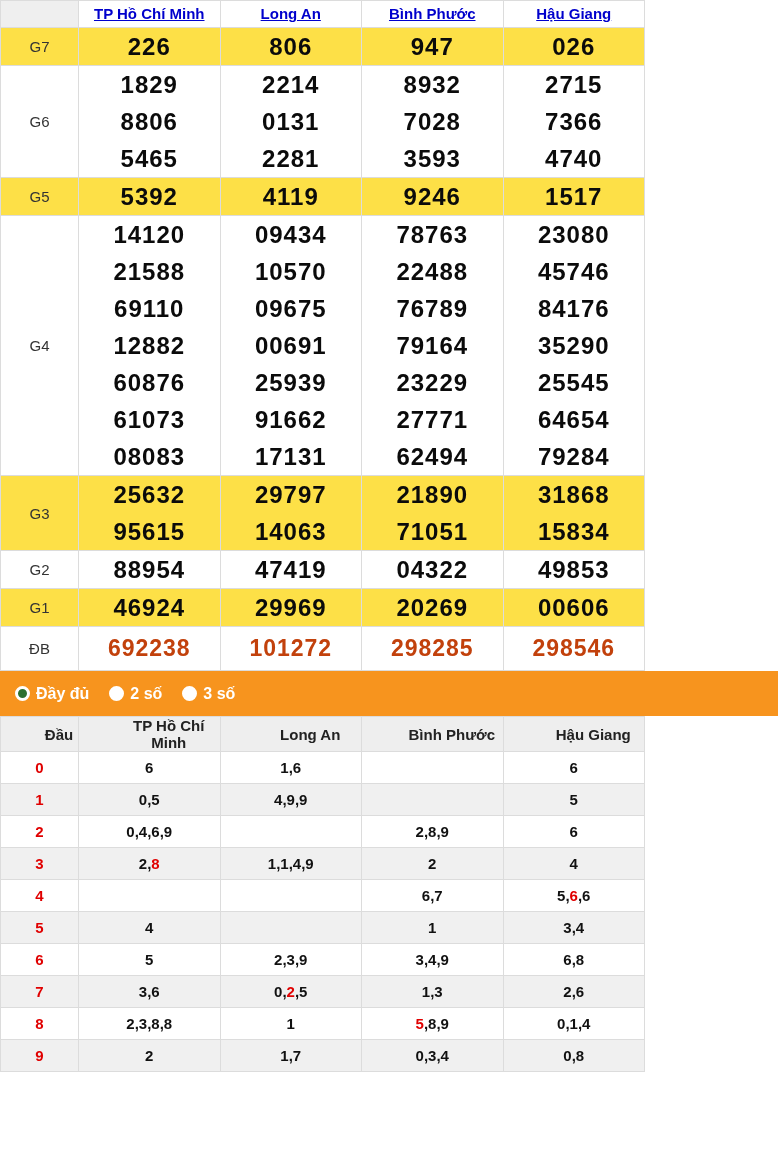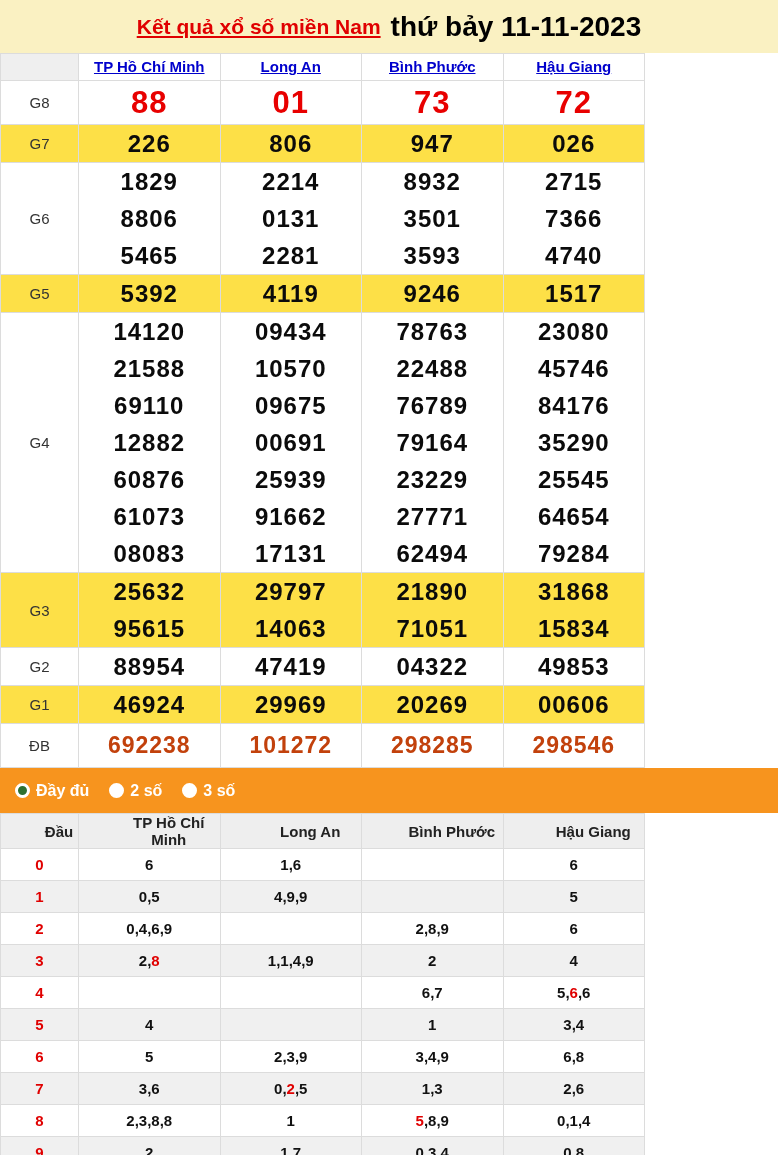--- a/index.html
+++ b/index.html
@@ -76,58 +76,39 @@
   .stats td{height:31px;font-weight:bold;font-size:15px;color:#111;}
   .stats tr.alt td{background:#f0f0f0;}
   .stats td.digit{color:#e00000;}
   .stats span.red{color:#e00000;}
 </style>
 </head>
 <body>
 
 <div class="page">
 
-  <div class="hdr">
-    <a>Kết quả xổ số miền Nam</a>
-    <span class="date">thứ bảy 11-11-2023</span>
-  </div>
 
   <table class="results">
     <colgroup>
         <col class="label-col">
         <col>
         <col>
         <col>
         <col>
       </colgroup>
     <thead>
       <tr>
         <th class="corner"></th>
       <th><a>TP Hồ Chí Minh</a></th>
           <th><a>Long An</a></th>
           <th><a>Bình Phước</a></th>
           <th><a>Hậu Giang</a></th>
         </tr>
     </thead>
     <tbody id="results-body">
-        <tr class="g8">
-          <td class="rlabel">G8</td>
-          <td>
-            <div class="num">88</div>
-          </td>
-          <td>
-            <div class="num">01</div>
-          </td>
-          <td>
-            <div class="num">73</div>
-          </td>
-          <td>
-            <div class="num">72</div>
-          </td>
-        </tr>
         <tr class=" alt">
           <td class="rlabel">G7</td>
           <td>
             <div class="num">226</div>
           </td>
           <td>
             <div class="num">806</div>
           </td>
           <td>
             <div class="num">947</div>
@@ -143,21 +124,21 @@
             <div class="num">8806</div>
             <div class="num">5465</div>
           </td>
           <td>
             <div class="num">2214</div>
             <div class="num">0131</div>
             <div class="num">2281</div>
           </td>
           <td>
             <div class="num">8932</div>
-            <div class="num">3501</div>
+            <div class="num">7028</div>
             <div class="num">3593</div>
           </td>
           <td>
             <div class="num">2715</div>
             <div class="num">7366</div>
             <div class="num">4740</div>
           </td>
         </tr>
         <tr class=" alt">
           <td class="rlabel">G5</td>

